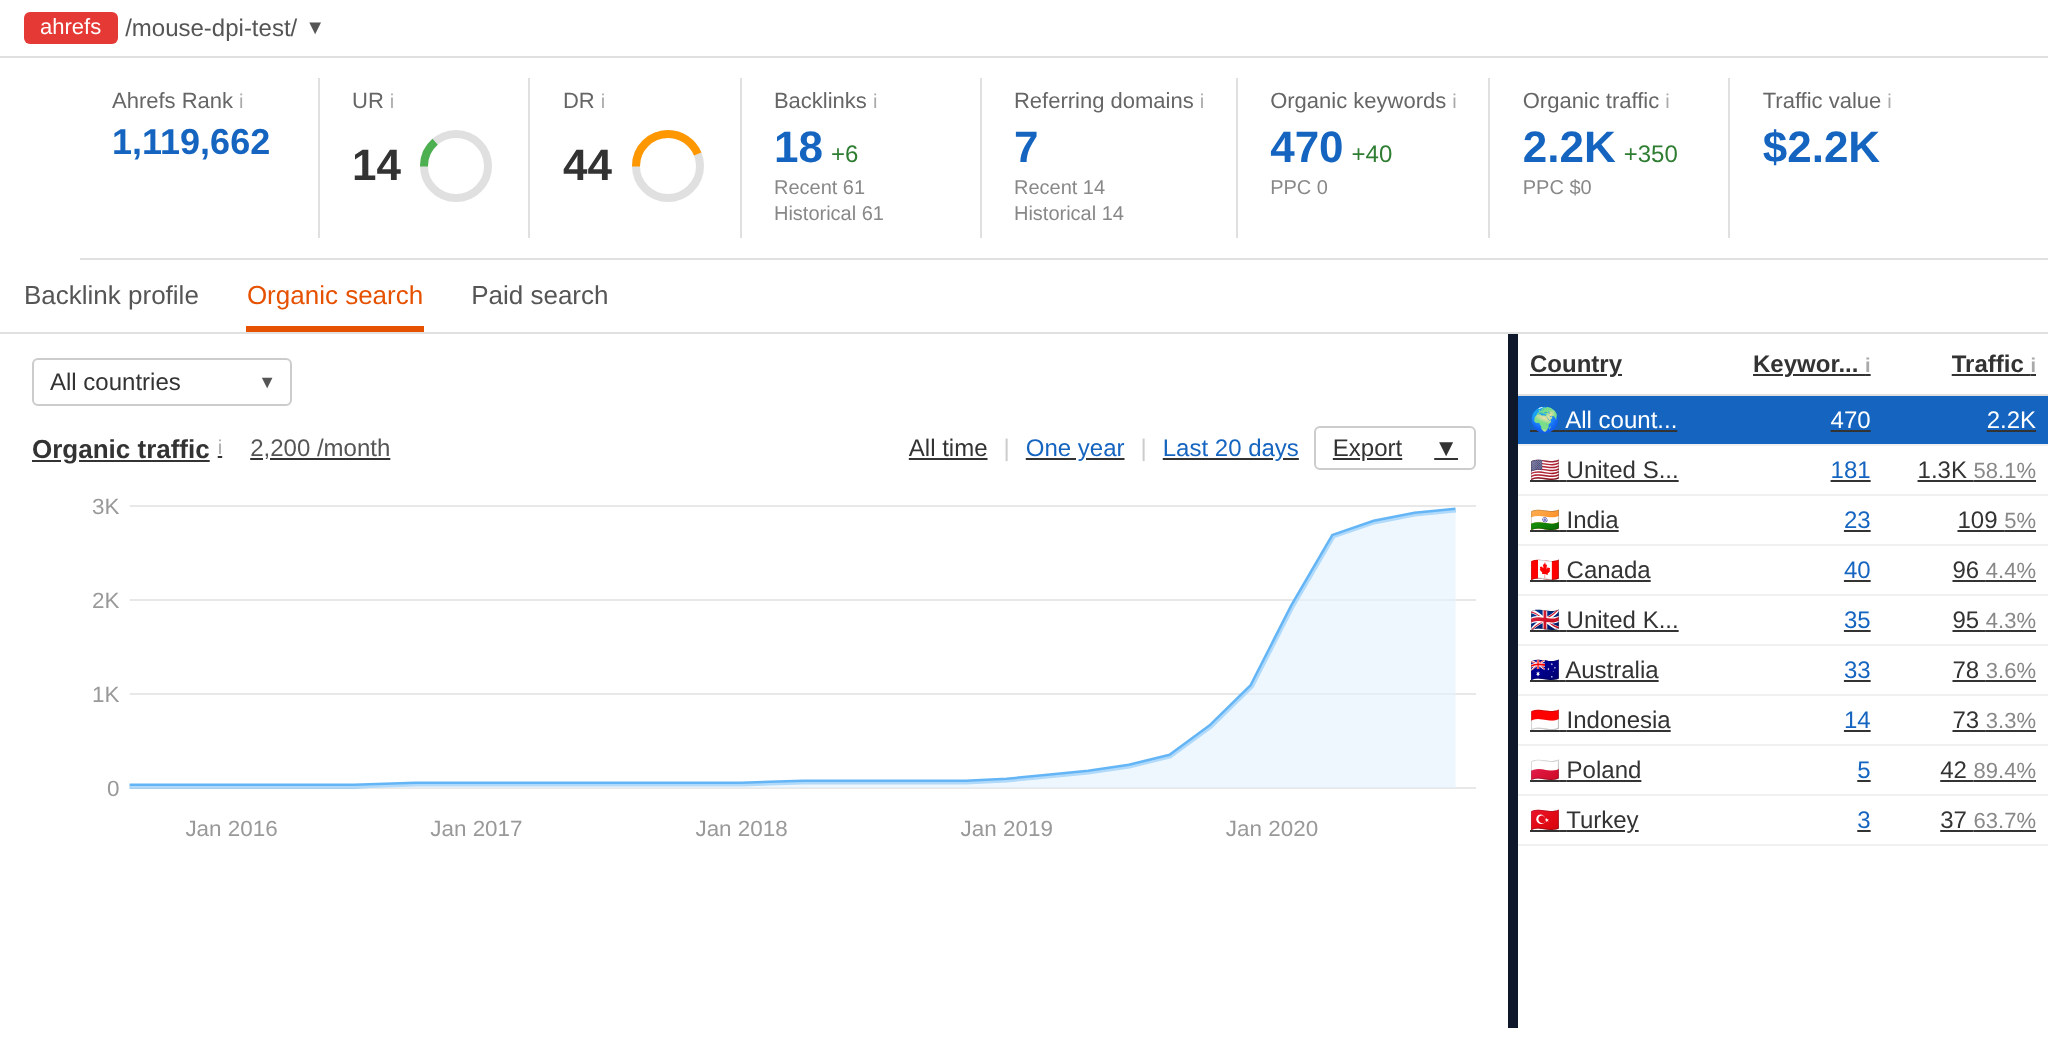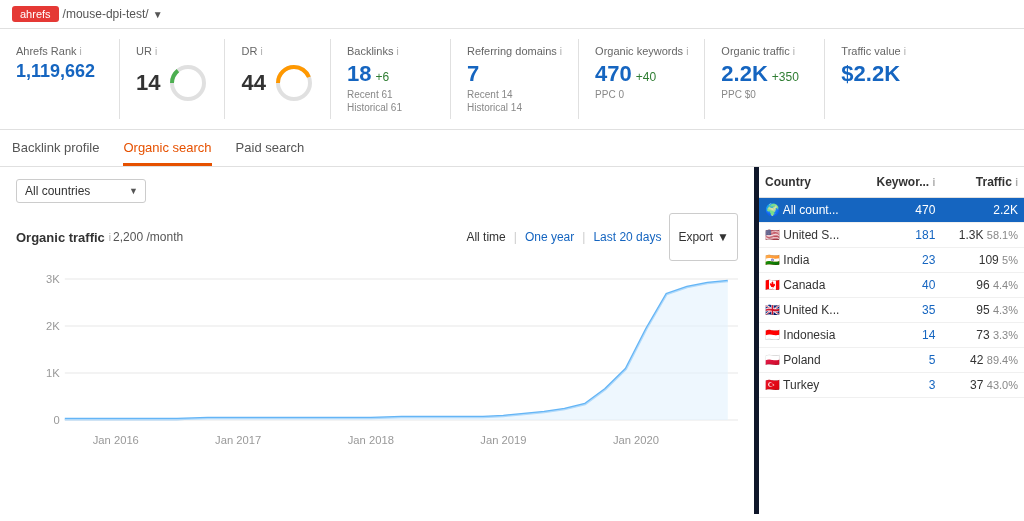--- a/index.html
+++ b/index.html
@@ -22,20 +22,21 @@
       border-radius: 3px;
     }
     .url-text { font-size: 12px; color: #555; }
     .dropdown-arrow { font-size: 10px; color: #555; }
 
     
     .metrics-row {
       display: flex;
       border-bottom: 1px solid #e0e0e0;
       padding: 10px 0;
+      margin-left: 40px;
     }
     .metric-cell {
       padding: 6px 16px;
       border-right: 1px solid #e0e0e0;
       min-width: 120px;
     }
     .metric-cell:last-child { border-right: none; }
     .metric-label { font-size: 11px; color: #666; margin-bottom: 4px; display: flex; align-items: center; gap: 3px; }
     .metric-info { font-size: 10px; color: #aaa; cursor: help; }
     .metric-value { font-size: 22px; color: #1565c0; font-weight: bold; }
@@ -67,20 +68,21 @@
       color: #e65100;
       border-bottom: 3px solid #e65100;
       font-weight: 500;
     }
 
     
     .main-content {
       display: flex;
       height: calc(521px - 42px - 90px - 42px);
       overflow: hidden;
+      text-decoration: underline;
     }
 
     
     .left-panel {
       flex: 1;
       padding: 12px 16px;
       overflow: hidden;
     }
 
     .filter-row {
@@ -117,21 +119,21 @@
       display: flex;
       align-items: center;
       justify-content: space-between;
       margin-bottom: 8px;
     }
     .traffic-title { font-size: 13px; font-weight: bold; color: #333; }
     .time-filters { display: flex; align-items: center; gap: 8px; font-size: 12px; }
     .time-filter-plain { color: #333; }
     .time-filter-link { color: #1565c0; cursor: pointer; text-decoration: none; }
     .time-separator { color: #ccc; }
-    .export-btn { font-size: 12px; color: #333; cursor: pointer; border: 1px solid #ccc; padding: 16px 8px; border-radius: 3px; background: #fff; display: flex; align-items: center; gap: 4px; }
+    .export-btn { font-size: 12px; color: #333; cursor: pointer; border: 1px solid #ccc; padding: 3px 8px; border-radius: 3px; background: #fff; display: flex; align-items: center; gap: 16px; }
 
     
     .chart-area {
       position: relative;
       height: 200px;
       border-left: none;
       margin-left: 8px;
     }
     .chart-svg { width: 100%; height: 100%; }
 
@@ -276,21 +278,21 @@
         <select class="country-select">
           <option>All countries</option>
         </select>
       </div>
     </div>
 
     <div class="traffic-header">
       <div style="display:flex;align-items:center;">
         <span class="traffic-title">Organic traffic</span>
         <span class="metric-info" style="margin-left:4px;">i</span>
-        <span style="margin-left:2px;color:#555;font-size:12px;">  2,200 /month</span>
+        <span style="margin-left:14px;color:#555;font-size:12px;">  2,200 /month</span>
       </div>
       <div class="time-filters">
         <span class="time-filter-plain">All time</span>
         <span class="time-separator">|</span>
         <span class="time-filter-link">One year</span>
         <span class="time-separator">|</span>
         <span class="time-filter-link">Last 20 days</span>
         <button class="export-btn">
           <span>Export</span>
           <span>▼</span>
@@ -379,20 +381,30 @@
       <span>🇬🇧</span>
       <span>United K...</span>
     </td>
     <td class="right" style="color:#1565c0;">35</td>
     <td class="right" style="">
       95 <span style="color:#888;font-size:11px;">4.3%</span>
     </td>
   </tr>
           <tr>
     <td style="">
+      <span>🇦🇺</span>
+      <span>Australia</span>
+    </td>
+    <td class="right" style="color:#1565c0;">33</td>
+    <td class="right" style="">
+      78 <span style="color:#888;font-size:11px;">3.6%</span>
+    </td>
+  </tr>
+          <tr>
+    <td style="">
       <span>🇮🇩</span>
       <span>Indonesia</span>
     </td>
     <td class="right" style="color:#1565c0;">14</td>
     <td class="right" style="">
       73 <span style="color:#888;font-size:11px;margin-top:28px;">3.3%</span>
     </td>
   </tr>
           <tr>
     <td style="">
@@ -404,20 +416,20 @@
       42 <span style="color:#888;font-size:11px;">89.4%</span>
     </td>
   </tr>
           <tr>
     <td style="">
       <span>🇹🇷</span>
       <span>Turkey</span>
     </td>
     <td class="right" style="color:#1565c0;">3</td>
     <td class="right" style="">
-      37 <span style="color:#888;font-size:11px;">43.0%</span>
+      37 <span style="color:#888;font-size:11px;">63.7%</span>
     </td>
   </tr>
         </tbody>
     </table>
   </div>
 
 </div>
 
 </body></html>

